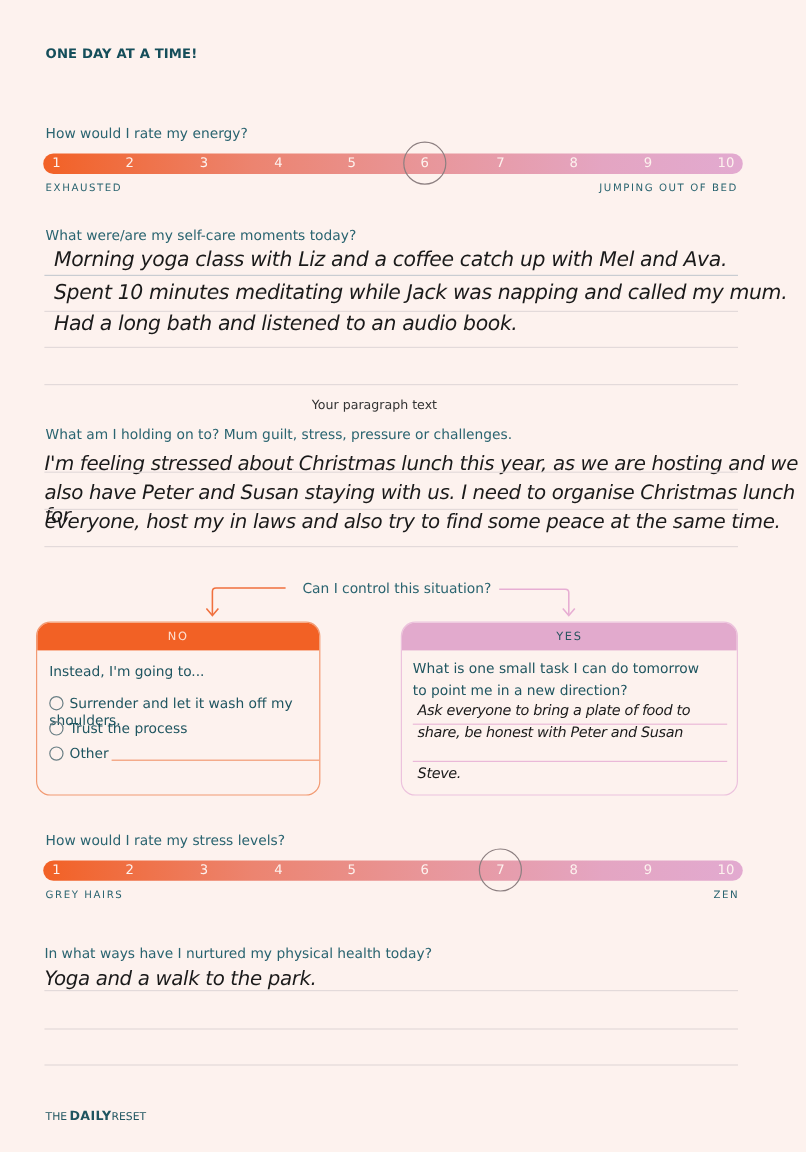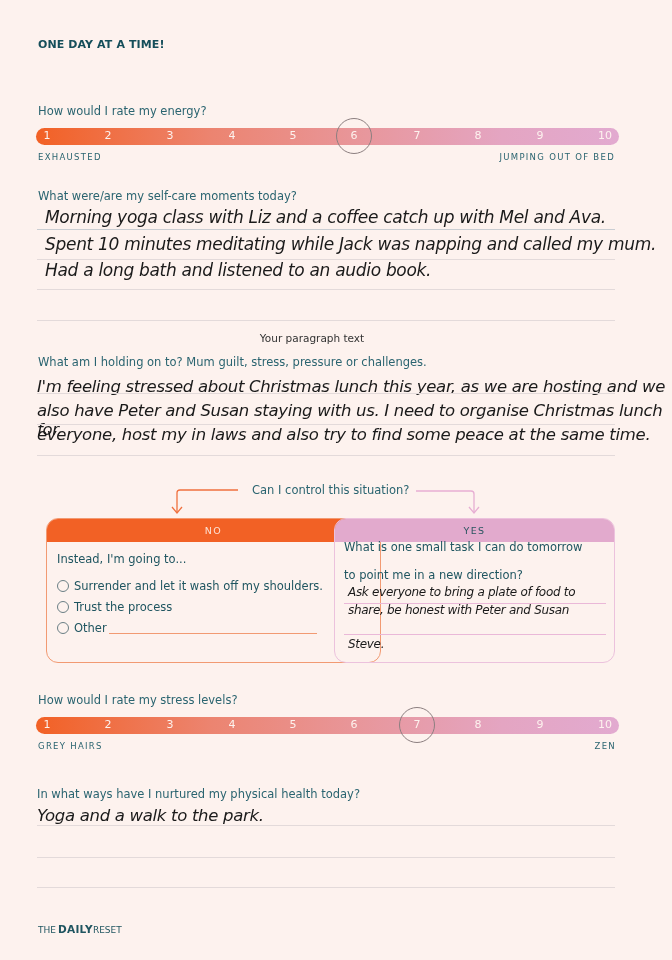--- a/index.html
+++ b/index.html
@@ -67,32 +67,32 @@
 <div class="abs q" style="left:252px;top:483px;">Can I control this situation?</div>
 <svg class="abs" style="left:170px;top:484px;" width="72" height="34">
   <path d="M68 6 H10 Q7 6 7 9 V28" stroke="#f0703e" stroke-width="1.3" fill="none"></path>
   <path d="M2 23 L7 29 L12 23" stroke="#f0703e" stroke-width="1.3" fill="none"></path>
 </svg>
 <svg class="abs" style="left:414px;top:484px;" width="70" height="34">
   <path d="M2 7 H57 Q60 7 60 10 V28" stroke="#e7aed3" stroke-width="1.3" fill="none"></path>
   <path d="M55 23 L60 29 L65 23" stroke="#e7aed3" stroke-width="1.3" fill="none"></path>
 </svg>
 
-<div class="abs box" style="left:46px;top:518px;width:335px;height:145px;border:1.2px solid #f29a72;">
+<div class="abs box" style="left:30px;top:518px;width:237px;height:145px;border:1.2px solid #f29a72;">
   <div class="hdr" style="background:#f26125;color:#fde0d2;">NO</div>
   <div class="abs" style="left:10px;top:33px;font-size:11.5px;color:#1f5560;">Instead, I'm going to...</div>
   <div class="abs opt" style="left:10px;top:60px;"><span class="radio"></span><span>Surrender and let it wash off my shoulders.</span></div>
   <div class="abs opt" style="left:10px;top:81px;"><span class="radio"></span><span>Trust the process</span></div>
   <div class="abs opt" style="left:10px;top:102px;"><span class="radio"></span><span>Other</span></div>
   <div class="abs" style="left:62px;top:114px;width:208px;height:1px;background:#f29a72;"></div>
 </div>
 
 <div class="abs box" style="left:334px;top:518px;width:281px;height:145px;border:1.2px solid #ecc2dd;">
   <div class="hdr" style="background:#e2aacd;color:#2a5560;">YES</div>
-  <div class="abs" style="left:9px;top:21px;font-size:11.5px;color:#1f5560;">What is one small task I can do tomorrow</div>
+  <div class="abs" style="left:9px;top:31px;font-size:11.5px;color:#1f5560;">What is one small task I can do tomorrow</div>
   <div class="abs" style="left:9px;top:49px;font-size:11.5px;color:#1f5560;">to point me in a new direction?</div>
   <div class="abs hand" style="left:13px;top:66px;font-size:12px;">Ask everyone to bring a plate of food to</div>
   <div class="abs" style="left:9px;top:84px;width:262px;height:1px;background:#eab8d8;"></div>
   <div class="abs hand" style="left:13px;top:84px;font-size:12px;">share, be honest with Peter and Susan</div>
   <div class="abs" style="left:9px;top:115px;width:262px;height:1px;background:#eab8d8;"></div>
   <div class="abs hand" style="left:13px;top:118px;font-size:12px;">Steve.</div>
 </div>
 
 <div class="abs q" style="left:38px;top:693px;">How would I rate my stress levels?</div>
 <div class="abs scale" style="left:36px;top:717px;width:583px;">

